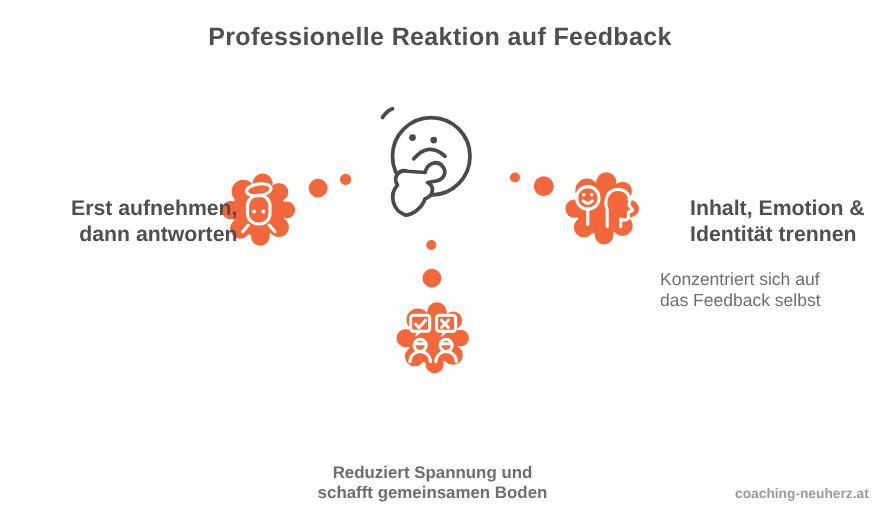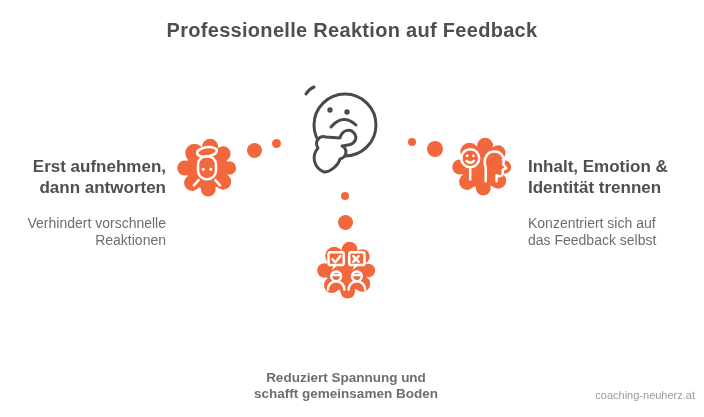--- a/index.html
+++ b/index.html
@@ -23,20 +23,21 @@
     text-align:center;
     font-size:20px;font-weight:bold;letter-spacing:.3px;
     color:var(--heading);
     white-space:pre-line;
   }
   .label{
     position:absolute;
     font-size:17px;font-weight:bold;line-height:1.26;
     color:var(--heading);
     white-space:pre-line;
+    margin-left:24px;
   }
   .desc{
     position:absolute;
     font-size:14px;line-height:1.22;
     color:var(--subtext);
     white-space:pre-line;
   }
   .label-left,.desc-left{left:0;width:166px;text-align:right;}
   .label-left{top:156px;}
   .desc-left{top:215px;}
@@ -52,21 +53,21 @@
   .face{position:absolute;left:296px;top:80px;width:96px;height:100px;}
   .dot{position:absolute;border-radius:50%;background:var(--accent);}
   .dot-l-big{left:247px;top:143px;width:15px;height:15px;}
   .dot-l-small{left:272px;top:139px;width:9px;height:9px;}
   .dot-r-small{left:408px;top:138px;width:8px;height:8px;}
   .dot-r-big{left:427px;top:141px;width:16px;height:16px;}
   .dot-b-small{left:341px;top:192px;width:8px;height:8px;}
   .dot-b-big{left:338px;top:215px;width:15px;height:15px;}
   .watermark{
     position:absolute;right:9px;top:389px;
-    font-size:11px;font-weight:normal;color:var(--watermark);margin-left:19px;
+    font-size:11px;font-weight:bold;color:var(--watermark);margin-left:19px;
   }
   .blob-bg{fill:var(--accent);}
   .ic{stroke:#ffffff;stroke-width:4;fill:none;stroke-linecap:round;stroke-linejoin:round;}
   .ic-fill{fill:#ffffff;stroke:none;}
   .fc{stroke:var(--face-stroke);stroke-width:3;fill:none;stroke-linecap:round;stroke-linejoin:round;}
   .fc-fill{fill:var(--face-stroke);stroke:none;}
   .fc-hand{fill:#ffffff;stroke:var(--face-stroke);stroke-width:3;stroke-linecap:round;stroke-linejoin:round;}
 </style>
 </head>
 <body>
@@ -104,22 +105,20 @@
         <circle cx="14" cy="50" r="12"></circle>
     </g>
     <ellipse class="ic" cx="50" cy="24" rx="16" ry="7.5" transform="rotate(-8 50 24)"></ellipse>
     <rect class="ic" x="35.5" y="31" width="29" height="37" rx="13.5"></rect>
     <circle class="ic-fill" cx="44" cy="52" r="2.5"></circle>
     <circle class="ic-fill" cx="56" cy="52" r="2.5"></circle>
     <path class="ic" d="M29 78 L36.5 69.5 M71 78 L63.5 69.5"></path>
   </svg>
   <div class="label label-left">Erst aufnehmen,
 dann antworten</div>
-  <div class="desc desc-left">Verhindert vorschnelle
-Reaktionen</div>
 
   <svg class="blob blob-right" viewBox="0 0 100 100" aria-hidden="true">
     <g class="blob-bg">
       <circle cx="50" cy="50" r="34"></circle>
         <circle cx="30" cy="26" r="15"></circle>
         <circle cx="55" cy="16" r="13"></circle>
       <circle cx="76" cy="27" r="12"></circle>
         <circle cx="86" cy="50" r="11"></circle>
         <circle cx="76" cy="72" r="13"></circle>
       <circle cx="52" cy="84" r="12"></circle>

